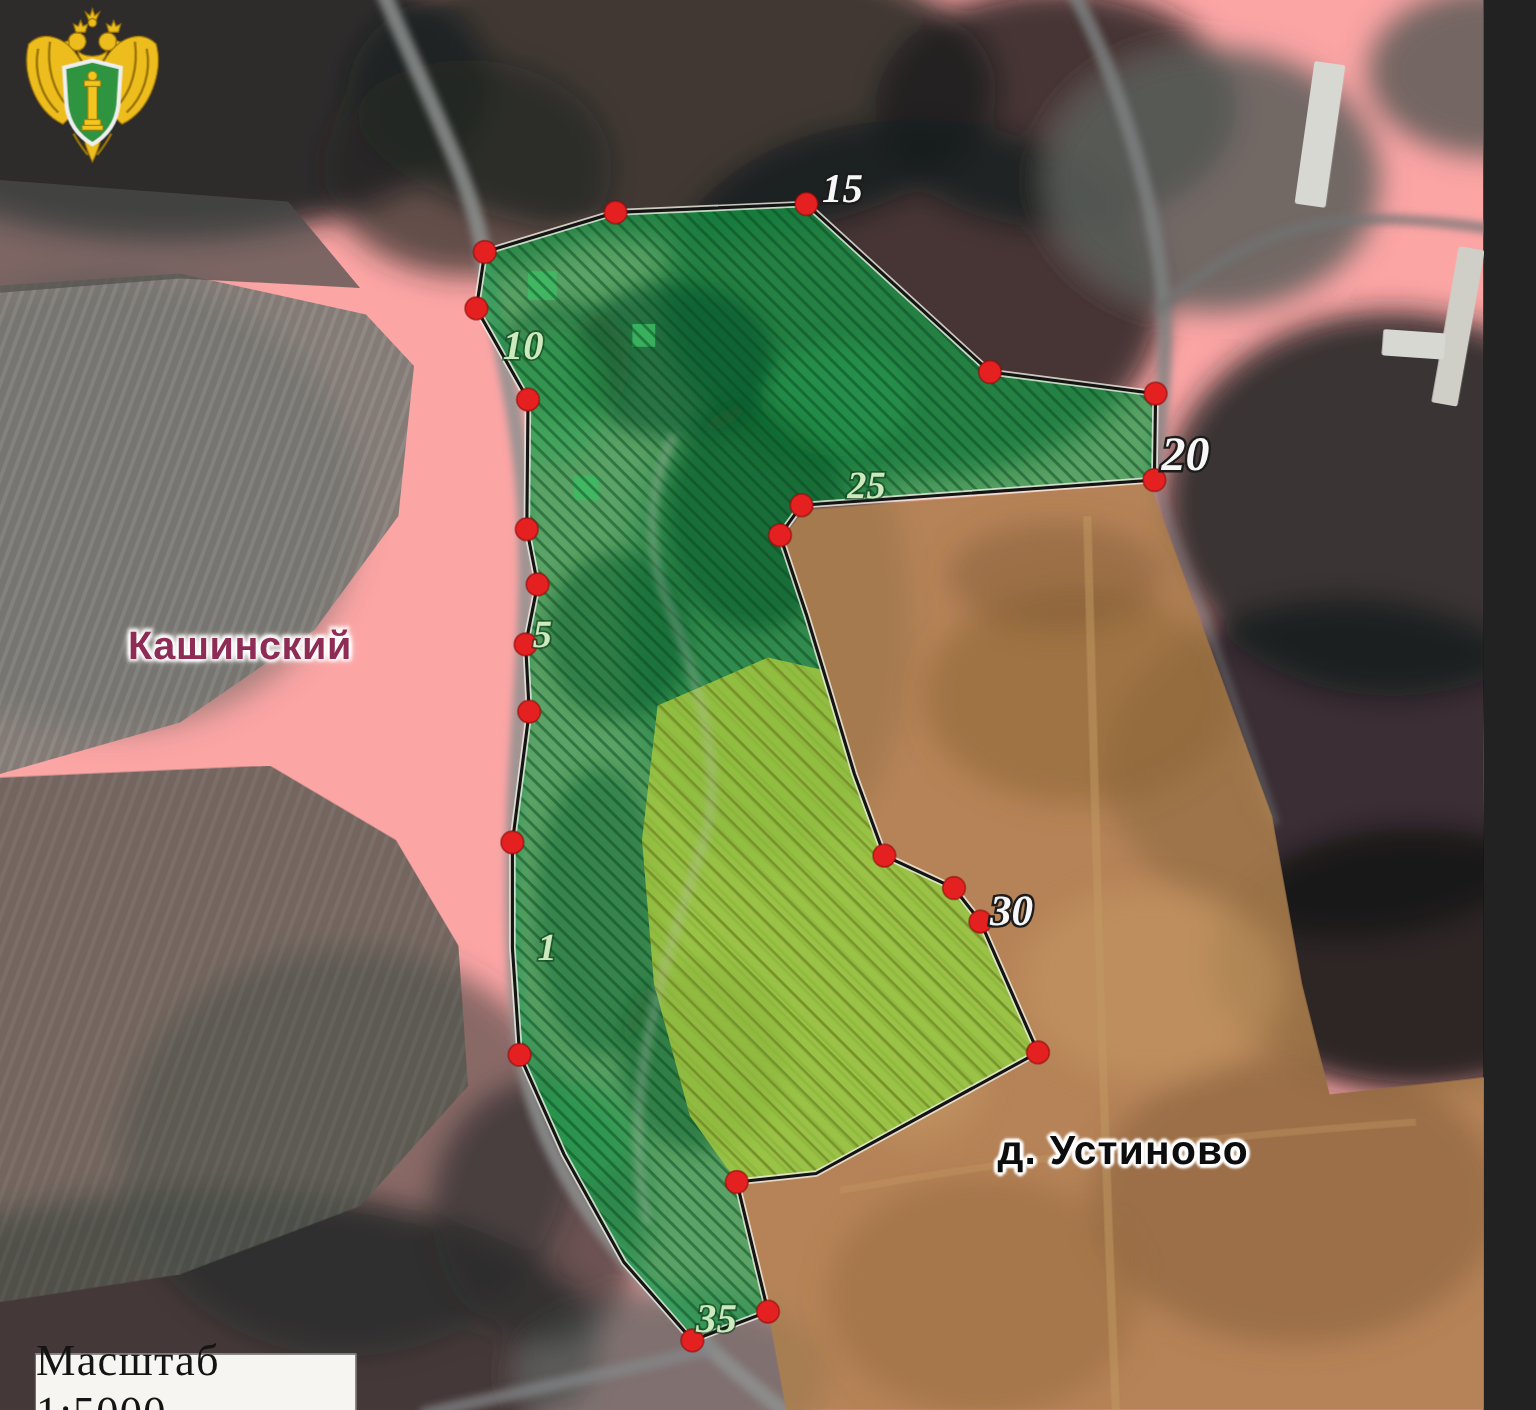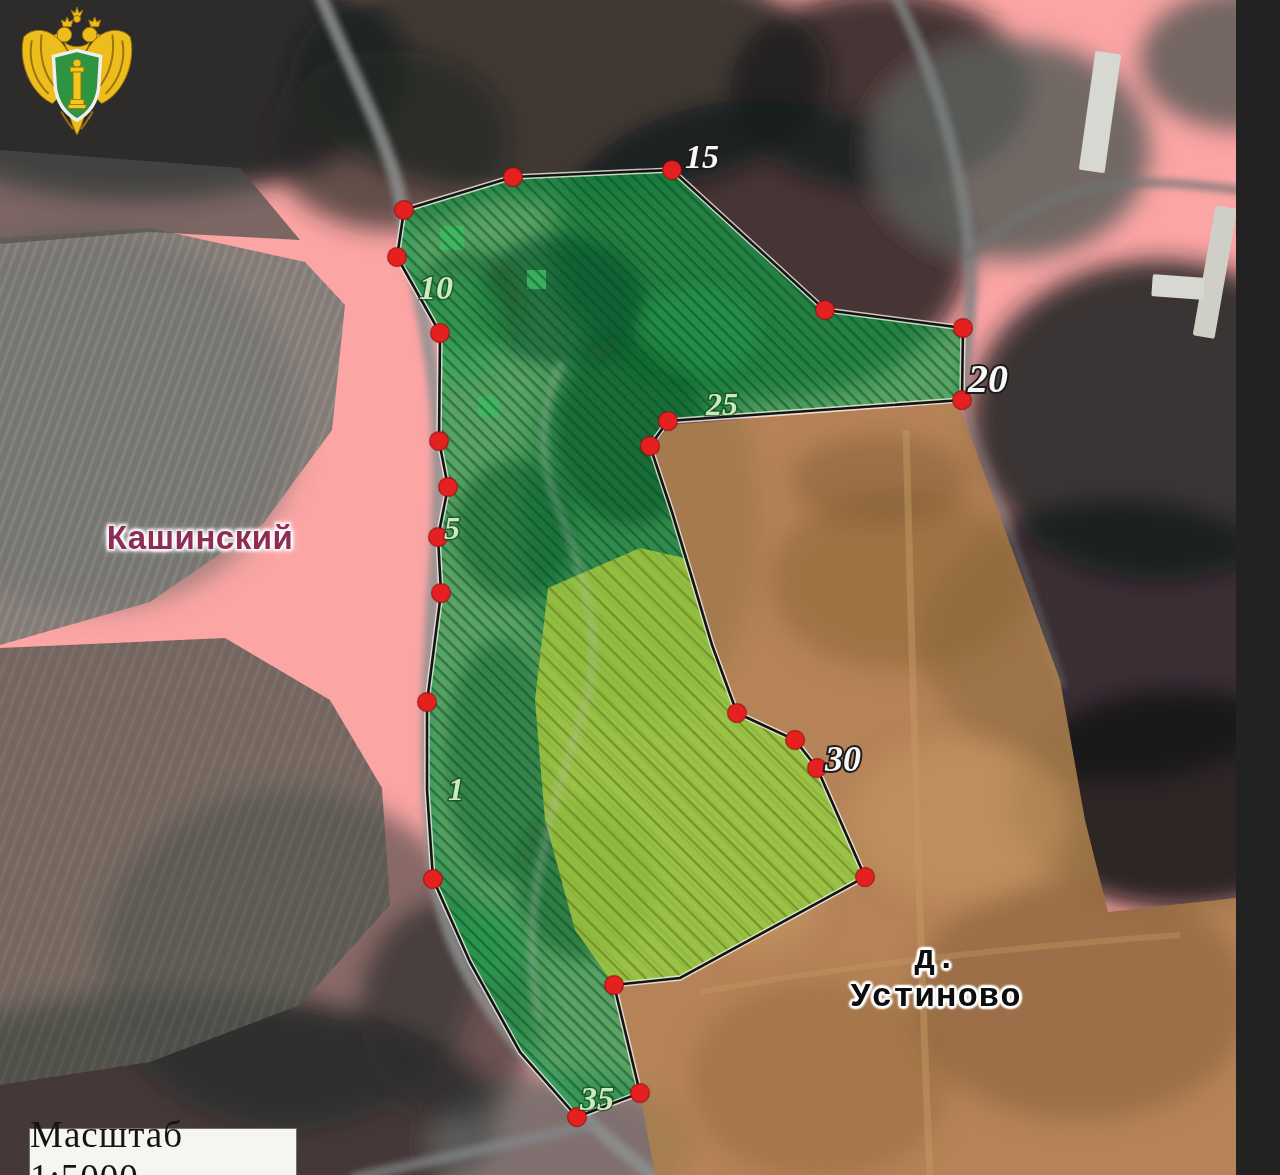--- a/index.html
+++ b/index.html
@@ -9,21 +9,21 @@
   .vlabel-white{font-family:"Liberation Serif",serif;font-style:italic;font-weight:bold;
     fill:#f7f7f7;stroke:#1c1c1c;stroke-width:4px;paint-order:stroke;}
   .vlabel-green{font-family:"Liberation Serif",serif;font-style:italic;font-weight:bold;
     fill:#cdeabf;stroke:rgba(15,60,25,0.6);stroke-width:3px;paint-order:stroke;}
   #emblem{position:absolute;left:18px;top:4px;width:118px;height:140px;}
   #district-label{position:absolute;left:5px;top:517px;width:390px;text-align:center;
     font-weight:bold;font-size:33px;line-height:41px;color:#8e2c55;letter-spacing:0.5px;
     text-shadow:-2px -2px 3px #fff,2px -2px 3px #fff,-2px 2px 3px #fff,2px 2px 3px #fff,0 0 8px #fff;}
   #village-label{position:absolute;left:826px;top:940px;width:220px;text-align:center;
     font-weight:bold;font-size:34px;color:#0d0d0d;letter-spacing:1px;
-    text-shadow:-2px -2px 2px #fff,2px -2px 2px #fff,-2px 2px 2px #fff,2px 2px 2px #fff,0 -3px 2px #fff,0 3px 2px #fff,-3px 0 2px #fff,3px 0 2px #fff;font-family:Liberation Mono, monospace;}
+    text-shadow:-2px -2px 2px #fff,2px -2px 2px #fff,-2px 2px 2px #fff,2px 2px 2px #fff,0 -3px 2px #fff,0 3px 2px #fff,-3px 0 2px #fff,3px 0 2px #fff;}
   #scale-box{position:absolute;left:29px;top:1128px;width:266px;height:54px;
     background:#f6f5f1;border:1.5px solid #6f6f6f;display:flex;align-items:center;justify-content:center;
     font-family:"Liberation Serif",serif;font-size:37px;color:#141414;letter-spacing:1px;}
 </style>
 </head>
 <body>
 
 <div id="stage">
 
   <svg id="map-svg" viewBox="0 0 1280 1175" xmlns="http://www.w3.org/2000/svg">

